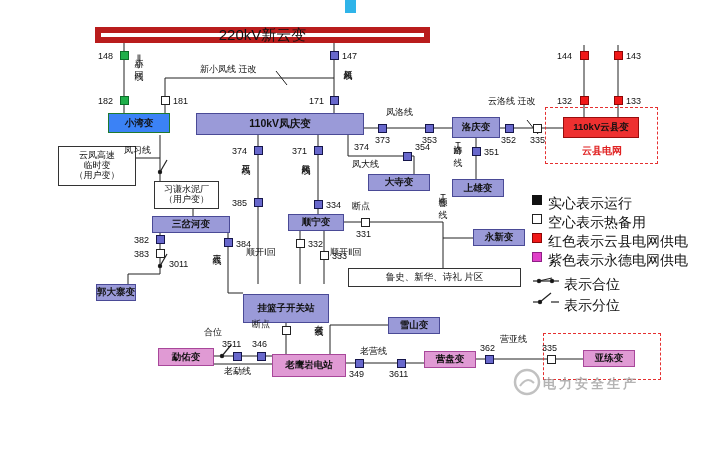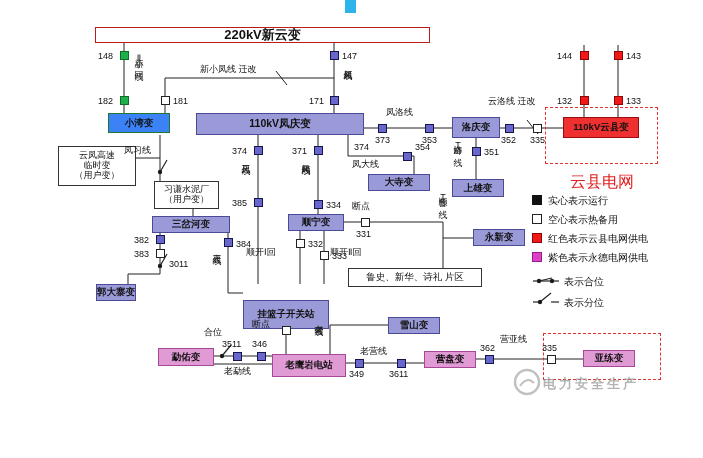--- a/index.html
+++ b/index.html
@@ -7,33 +7,33 @@
          font-family:"Liberation Sans",sans-serif;color:#111;}
   .wires{position:absolute;left:0;top:0;}
   .box{position:absolute;box-sizing:border-box;border:1px solid #44448a;
        display:flex;flex-direction:column;align-items:center;justify-content:center;
        font-size:9.5px;font-weight:bold;line-height:1.1;text-align:center;white-space:nowrap;}
   .purple{background:#9a9ad8;border-color:#4a4a96;}
   .green{background:#3b82f6;border-color:#1f7a2f;}
   .redbox{background:#ee3030;border-color:#9a0c0c;}
   .pink{background:#e09ad4;border-color:#a8479a;}
   .plain{background:#fff;border-color:#333;font-weight:normal;font-size:9px;}
-  .busbox{background:#fff;border:1px solid #b91c1c;font-weight:bold;font-size:13px;}
+  .busbox{background:#fff;border:6px solid #b91c1c;font-weight:normal;font-size:15px;}
   .dashed{position:absolute;box-sizing:border-box;border:1.6px dashed #e53030;background:transparent;}
   .sq{position:absolute;width:9px;height:9px;box-sizing:border-box;border:1px solid #15154a;}
   .sq.solid{background:#6868cc;}
   .sq.hollow{background:#fff;border-color:#222;}
   .sq.greenf{background:#1faf4a;border-color:#0a6e28;}
   .sq.redf{background:#f01818;border-color:#8f0505;}
   .sq.blackf{background:#111;border-color:#111;}
   .sq.magentaf{background:#e040c8;border-color:#8f1f86;}
   .lbl{position:absolute;font-size:9px;line-height:1;white-space:nowrap;}
   .lbl.v{writing-mode:vertical-rl;text-orientation:upright;letter-spacing:1px;white-space:normal;}
-  .lbl.redtxt{color:#e02020;font-weight:normal;font-size:16px;margin-top:28px;}
-  .legend-label{position:absolute;font-size:10px;line-height:1;white-space:nowrap;}
+  .lbl.redtxt{color:#e02020;font-weight:bold;font-size:10px;}
+  .legend-label{position:absolute;font-size:14px;line-height:1;white-space:nowrap;}
   .caption{position:absolute;left:0;right:0;top:422px;text-align:center;
            font-size:15px;font-weight:bold;color:#1a1a1a;}
   .watermark{position:absolute;font-size:13px;font-weight:bold;color:#9a9a9a;
              letter-spacing:3px;opacity:.75;}
   .bluebar{position:absolute;left:345px;top:0;width:11px;height:13px;background:#2fb4e9;}
 </style>
 </head>
 <body>
 
 <div class="stage">
@@ -119,22 +119,22 @@
     <span>习谦水泥厂</span>
     <span>（用户变）</span>
   </div>
 
   <div class="box purple" style="left:368px;top:174px;width:62px;height:17px">大寺变</div>
   <div class="box purple" style="left:452px;top:179px;width:52px;height:18px">上雄变</div>
   <div class="box purple" style="left:152px;top:216px;width:78px;height:17px">三岔河变</div>
   <div class="box purple" style="left:288px;top:214px;width:56px;height:17px">顺宁变</div>
   <div class="box purple" style="left:473px;top:229px;width:52px;height:17px">永新变</div>
   <div class="box purple" style="left:96px;top:284px;width:40px;height:17px">郭大寨变</div>
-  <div class="box purple" style="left:243px;top:300px;width:86px;height:29px">挂篮子开关站</div>
-  <div class="box plain" style="left:348px;top:268px;width:134px;height:19px;font-size:9.5px">鲁史、新华、诗礼 片区</div>
+  <div class="box purple" style="left:243px;top:294px;width:86px;height:29px">挂篮子开关站</div>
+  <div class="box plain" style="left:348px;top:268px;width:173px;height:19px;font-size:9.5px">鲁史、新华、诗礼 片区</div>
   <div class="box purple" style="left:388px;top:317px;width:52px;height:17px">雪山变</div>
   <div class="box pink" style="left:158px;top:348px;width:56px;height:18px">勐佑变</div>
   <div class="box pink" style="left:272px;top:354px;width:74px;height:23px">老鹰岩电站</div>
   <div class="box pink" style="left:424px;top:351px;width:52px;height:17px">营盘变</div>
   <div class="box pink" style="left:583px;top:350px;width:52px;height:17px">亚练变</div>
   <div class="dashed" style="left:543px;top:333px;width:118px;height:47px"></div>
 
   <div class="sq greenf" style="left:120px;top:51px"></div>
   <div class="sq greenf" style="left:120px;top:96px"></div>
   <div class="sq hollow" style="left:161px;top:96px"></div>

